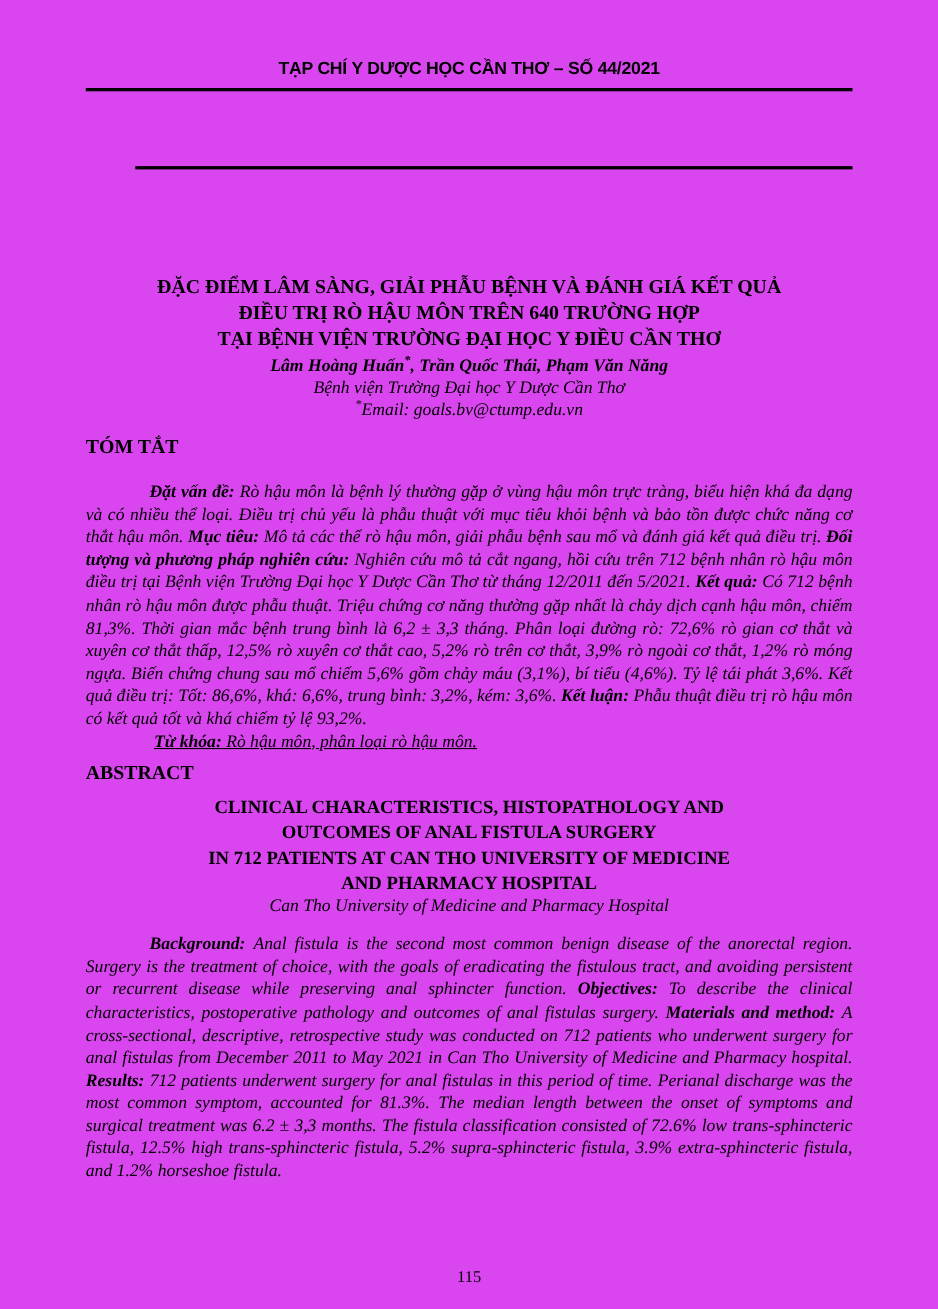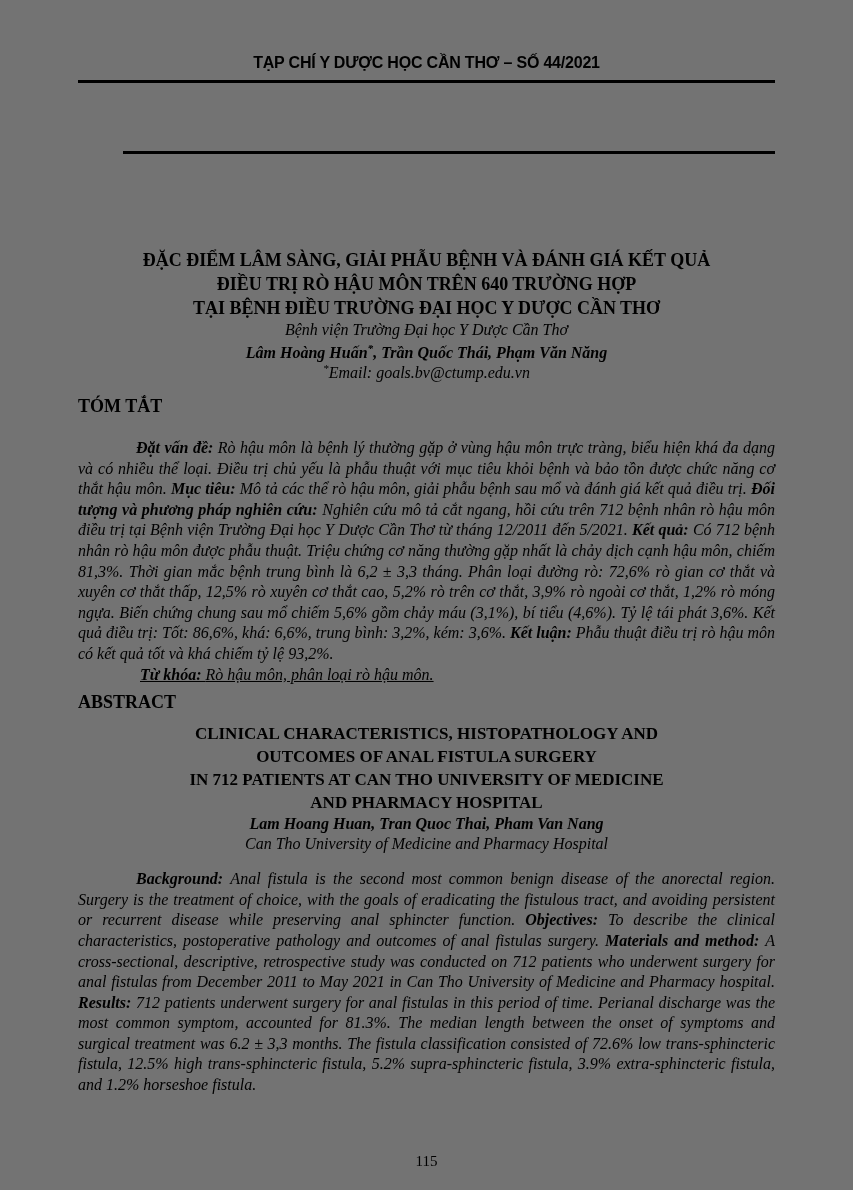--- a/index.html
+++ b/index.html
@@ -4,21 +4,21 @@
 <style>
   html, body {
     margin: 0;
     padding: 0;
     background: #ffffff;
   }
   .page {
     position: relative;
     width: 853px;
     height: 1190px;
-    background: #737373;
+    background: #d946ef;
     color: #000000;
     overflow: hidden;
     font-family: "Liberation Serif", serif;
   }
   .journal-header {
     position: absolute;
     top: 54px;
     left: 0;
     width: 100%;
     text-align: center;
@@ -117,45 +117,44 @@
   <div class="journal-header">TẠP CHÍ Y DƯỢC HỌC CẦN THƠ – SỐ 44/2021</div>
 
   <div class="rule-top"></div>
   <div class="rule-bottom"></div>
 
   <div class="content">
 
     <div class="title-vi">
         <div>ĐẶC ĐIỂM LÂM SÀNG, GIẢI PHẪU BỆNH VÀ ĐÁNH GIÁ KẾT QUẢ</div>
         <div>ĐIỀU TRỊ RÒ HẬU MÔN TRÊN 640 TRƯỜNG HỢP</div>
-        <div>TẠI BỆNH ĐIỀU TRƯỜNG ĐẠI HỌC Y DƯỢC CẦN THƠ</div>
+        <div>TẠI BỆNH VIỆN TRƯỜNG ĐẠI HỌC Y ĐIỀU CẦN THƠ</div>
       </div>
 
+    <div class="byline bold authors-vi"><span>Lâm Hoàng Huấn</span><sup>*</sup><span>, Trần Quốc Thái, Phạm Văn Năng</span></div>
+
     <div class="byline">Bệnh viện Trường Đại học Y Dược Cần Thơ</div>
-
-    <div class="byline bold authors-vi"><span>Lâm Hoàng Huấn</span><sup>*</sup><span>, Trần Quốc Thái, Phạm Văn Năng</span></div>
 
     <div class="byline"><sup>*</sup><span>Email: goals.bv@ctump.edu.vn</span></div>
 
     <div class="section-heading heading-tomtat">TÓM TẮT</div>
 
     <div class="para para-vi"><b>Đặt vấn đề: </b><span>Rò hậu môn là bệnh lý thường gặp ở vùng hậu môn trực tràng, biểu hiện khá đa dạng và có nhiều thể loại. Điều trị chủ yếu là phẫu thuật với mục tiêu khỏi bệnh và bảo tồn được chức năng cơ thắt hậu môn. </span><b>Mục tiêu: </b><span>Mô tả các thể rò hậu môn, giải phẫu bệnh sau mổ và đánh giá kết quả điều trị. </span><b>Đối tượng và phương pháp nghiên cứu: </b><span>Nghiên cứu mô tả cắt ngang, hồi cứu trên 712 bệnh nhân rò hậu môn điều trị tại Bệnh viện Trường Đại học Y Dược Cần Thơ từ tháng 12/2011 đến 5/2021. </span><b>Kết quả: </b><span>Có 712 bệnh nhân rò hậu môn được phẫu thuật. Triệu chứng cơ năng thường gặp nhất là chảy dịch cạnh hậu môn, chiếm 81,3%. Thời gian mắc bệnh trung bình là 6,2 ± 3,3 tháng. Phân loại đường rò: 72,6% rò gian cơ thắt và xuyên cơ thắt thấp, 12,5% rò xuyên cơ thắt cao, 5,2% rò trên cơ thắt, 3,9% rò ngoài cơ thắt, 1,2% rò móng ngựa. Biến chứng chung sau mổ chiếm 5,6% gồm chảy máu (3,1%), bí tiểu (4,6%). Tỷ lệ tái phát 3,6%. Kết quả điều trị: Tốt: 86,6%, khá: 6,6%, trung bình: 3,2%, kém: 3,6%. </span><b>Kết luận: </b><span>Phẫu thuật điều trị rò hậu môn có kết quả tốt và khá chiếm tỷ lệ 93,2%.</span></div>
 
     <div class="keywords-line"><b>Từ khóa: </b><span>Rò hậu môn, phân loại rò hậu môn.</span></div>
 
     <div class="section-heading heading-abstract">ABSTRACT</div>
 
     <div class="title-en">
         <div>CLINICAL CHARACTERISTICS, HISTOPATHOLOGY AND</div>
         <div>OUTCOMES OF ANAL FISTULA SURGERY</div>
         <div>IN 712 PATIENTS AT CAN THO UNIVERSITY OF MEDICINE</div>
         <div>AND PHARMACY HOSPITAL</div>
       </div>
 
-    <div class="byline bold">Lam Hoang Huan, Tran Quoc Thai, Pham Van Nang</div>
 
     <div class="byline">Can Tho University of Medicine and Pharmacy Hospital</div>
 
     <div class="para para-en"><b>Background: </b><span>Anal fistula is the second most common benign disease of the anorectal region. Surgery is the treatment of choice, with the goals of eradicating the fistulous tract, and avoiding persistent or recurrent disease while preserving anal sphincter function. </span><b>Objectives: </b><span>To describe the clinical characteristics, postoperative pathology and outcomes of anal fistulas surgery. </span><b>Materials and method: </b><span>A cross-sectional, descriptive, retrospective study was conducted on 712 patients who underwent surgery for anal fistulas from December 2011 to May 2021 in Can Tho University of Medicine and Pharmacy hospital. </span><b>Results: </b><span>712 patients underwent surgery for anal fistulas in this period of time. Perianal discharge was the most common symptom, accounted for 81.3%. The median length between the onset of symptoms and surgical treatment was 6.2 ± 3,3 months. The fistula classification consisted of 72.6% low trans-sphincteric fistula, 12.5% high trans-sphincteric fistula, 5.2% supra-sphincteric fistula, 3.9% extra-sphincteric fistula, and 1.2% horseshoe fistula.</span></div>
 
   </div>
 
   <div class="page-number">115</div>
 
 </div>

